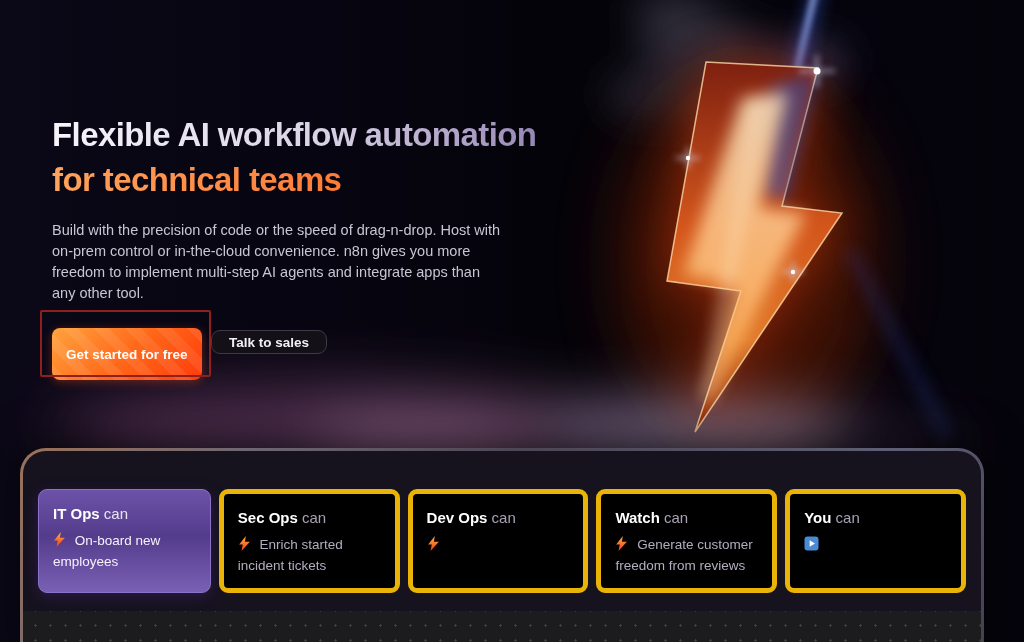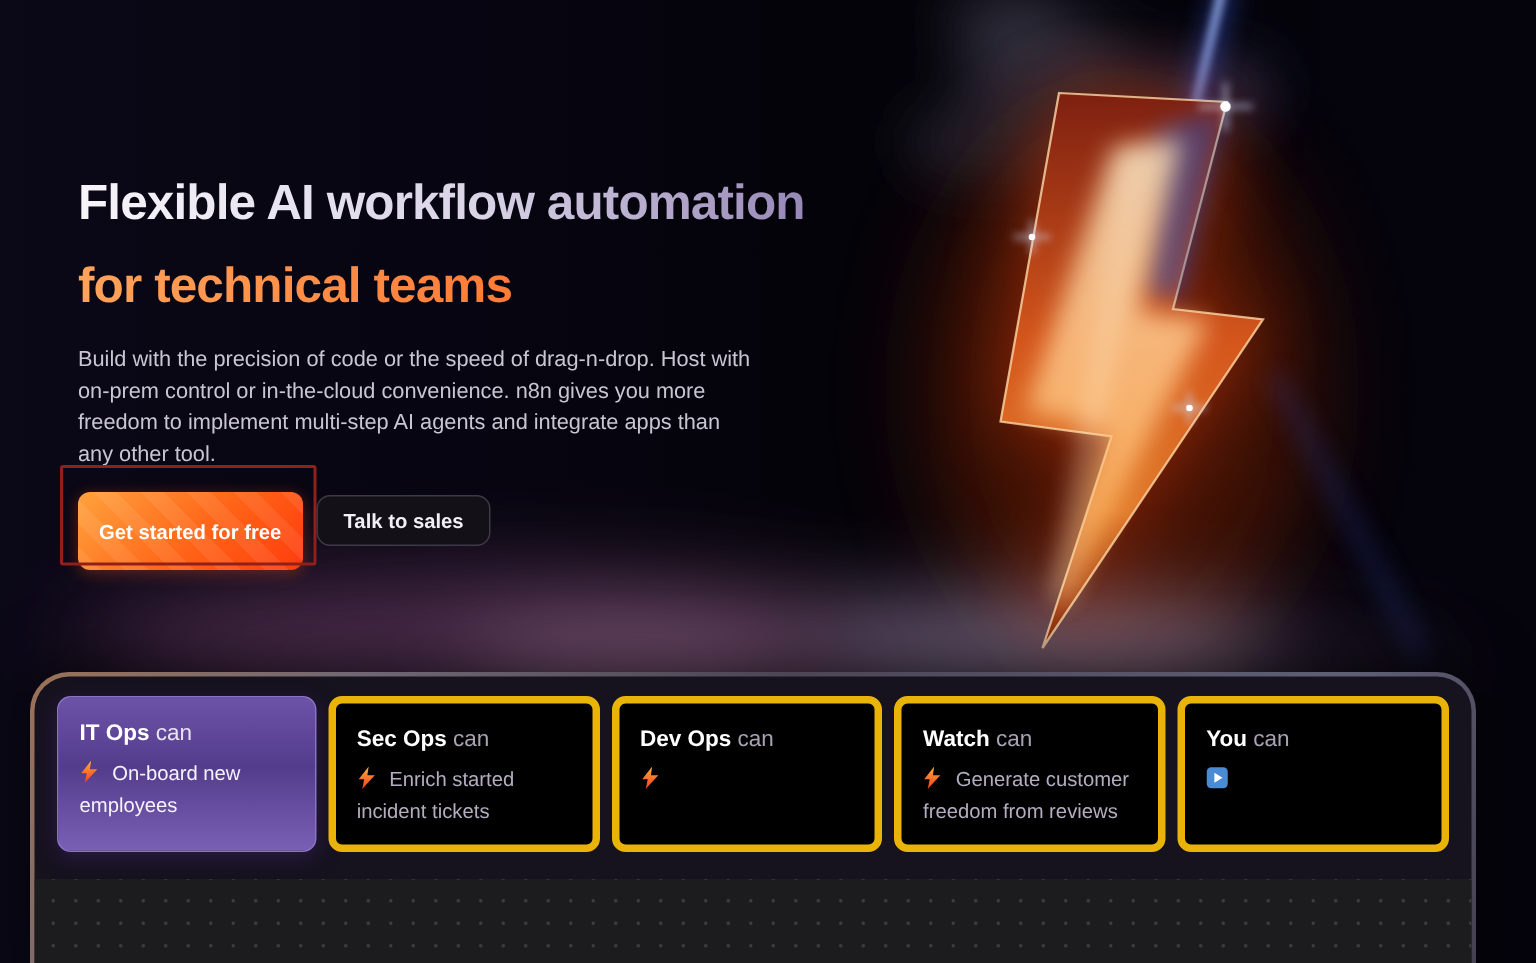--- a/index.html
+++ b/index.html
@@ -13,42 +13,42 @@
     background:linear-gradient(90deg,#0b0817 0%,#070511 30%,#040309 55%,#05040c 100%);
   }
   .hero-art{position:absolute;left:0;top:0;z-index:1;pointer-events:none;}
   .hero{position:absolute;left:52px;top:112px;z-index:3;width:520px;}
   h1.headline{margin:0;font-size:33px;line-height:45px;font-weight:600;letter-spacing:-0.6px;}
   .line1{display:block;
     background:linear-gradient(90deg,#f7f5fa 0%,#d9d3e6 52%,#8b7bae 100%);
     -webkit-background-clip:text;background-clip:text;color:transparent;}
   .line2{display:block;
     background:linear-gradient(90deg,#ffa35b 0%,#fd5f1d 95%);
-    -webkit-background-clip:text;background-clip:text;color:transparent;margin-top:10px;}
+    -webkit-background-clip:text;background-clip:text;color:transparent;}
   .hero-desc{margin:18px 0 0 0;width:455px;font-size:14.5px;line-height:21px;color:#c9c5d3;}
   .cta-row{position:absolute;left:40px;top:310px;z-index:4;width:300px;height:70px;}
   .annotation-box{position:absolute;left:0;top:0;width:167px;height:63px;
     border:2px solid #8f201b;border-radius:2px;pointer-events:none;z-index:5;}
   .btn{border:none;cursor:pointer;font-family:inherit;font-weight:600;font-size:13.5px;
     display:inline-flex;align-items:center;justify-content:center;white-space:nowrap;}
   .btn-primary{position:absolute;left:12px;top:18px;height:52px;padding:0 14px;border-radius:8px;color:#fff;
     background:
       repeating-linear-gradient(45deg,rgba(255,255,255,0.08) 0 11px,rgba(255,255,255,0) 11px 22px),
       linear-gradient(135deg,#ffa33e 0%,#ff6417 55%,#fe3c0d 100%);
     box-shadow:0 2px 10px rgba(255,80,20,0.35);}
-  .btn-secondary{position:absolute;left:171px;top:20px;height:34px;padding:0 17px;border-radius:9px;color:#f2eff6;
+  .btn-secondary{position:absolute;left:171px;top:20px;height:24px;padding:0 17px;border-radius:9px;color:#f2eff6;
     background:#131018;border:1px solid #3e3947;text-align:right;}
   
   .panel{position:absolute;left:20px;top:448px;width:964px;height:230px;z-index:2;
     border-radius:26px;padding:3px;box-sizing:border-box;
     background:linear-gradient(125deg,#9b7258 0%,#6f6773 20%,#4c4555 45%,#5e5f75 78%,#433c4d 100%);
     box-shadow:0 -8px 40px rgba(0,0,0,0.55);}
   .panel-inner{width:100%;height:100%;border-radius:23px;background:#16121e;overflow:hidden;
     display:flex;flex-direction:column;}
-  .cards-row{display:flex;gap:8px;padding:13px 15px 18px 15px;}
+  .cards-row{display:flex;gap:8px;padding:13px 15px 18px 15px;margin-top:25px;}
   .card{flex:1;box-sizing:border-box;height:104px;border-radius:9px;padding:15px 14px;
     background:#000000;border:5px solid #eab308;cursor:pointer;}
   .card.active{background:linear-gradient(180deg,#6d53a8 0%,#543c8c 45%,#7a60b4 100%);
     border:1px solid #8a72c8;box-shadow:0 4px 14px rgba(60,35,110,0.5);}
   .card-title{font-size:15px;color:#a9a2b5;margin-bottom:9px;}
   .card-title b{color:#ffffff;font-weight:700;}
   .card.active .card-title{color:#e9e4f4;}
   .card-action{font-size:13.5px;line-height:19px;color:#b4adc0;}
   .card.active .card-action{color:#f6f2fc;}
   .card-action .icon{display:inline-block;vertical-align:-2px;margin-right:5px;}

